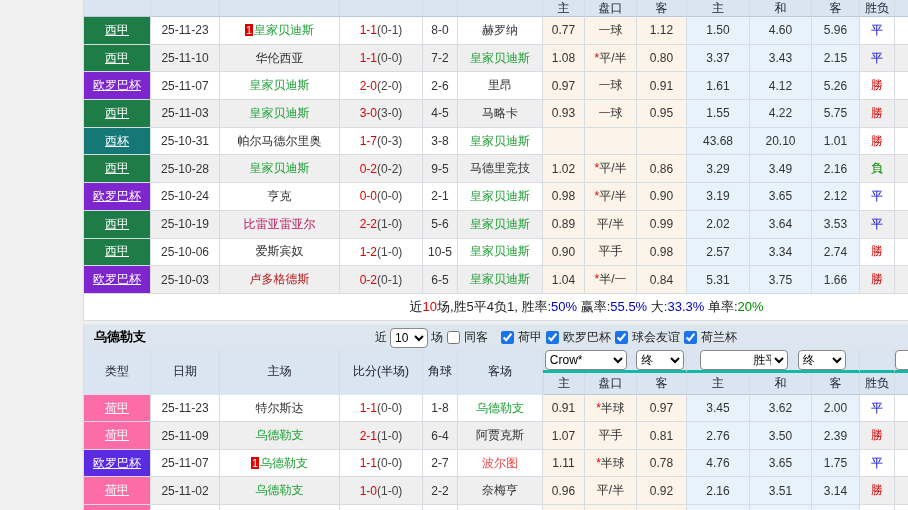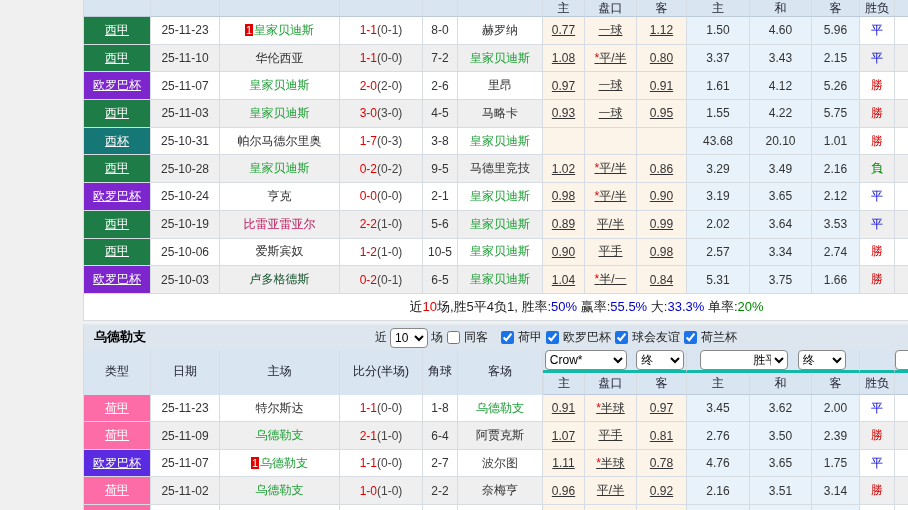--- a/index.html
+++ b/index.html
@@ -10,21 +10,21 @@
   table.t{border-collapse:separate;border-spacing:0;table-layout:fixed;width:857px;font-size:12px;color:#333;}
   table.t td{border-right:1px solid #d6dce2;border-bottom:1px solid #d6dce2;text-align:center;
              overflow:hidden;white-space:nowrap;padding:0;box-sizing:border-box;}
   table.t td:first-child{border-left:1px solid #d6dce2;}
   tr.hstrip td{background:#d9e5f1;height:15px;line-height:16px;color:#223;border-bottom-color:#bcc9d6;}
   tr.row1{height:27.7px;}
   tr.row2{height:27.5px;}
   tr.w td.plain{background:#ffffff;}
   tr.g td.plain{background:#efefef;}
   td.league{color:#fff;border-bottom-color:#ffffff;border-right-color:#ffffff;font-size:12px;text-decoration:underline;}
-  td.cream{background:#fcf4e9;text-decoration:underline;}
+  td.cream{background:#fcf4e9;}
   td.blue{background:#e8f2fa;}
   .sc{color:#dd0000;}
   .ht{color:#444;}
   .num1{background:#e00000;color:#fff;font-size:11px;line-height:12px;display:inline-block;padding:0 1px;margin-right:1px;}
   .num1:empty{display:none;}
   tr.summary td{background:#fff;height:27px;text-align:center;padding-left:150px;font-size:13px;color:#222;}
   .c-red{color:#dd0000;}
   .c-blue{color:#0000cc;}
   .c-green{color:#008800;}
   .gap{height:3px;}
@@ -228,21 +228,21 @@
       <td class="cream">0.98</td>
       <td class="blue">2.57</td>
       <td class="blue">3.34</td>
       <td class="blue">2.74</td>
       <td class="plain"><span style="color: rgb(204, 0, 0);">勝</span></td>
       <td class="plain"></td>
     </tr>
     <tr class="row1 g">
       <td class="league" style="background-color: rgb(125, 38, 205);">欧罗巴杯</td>
       <td class="plain">25-10-03</td>
-      <td class="plain"><span style="color: #14532d;">卢多格德斯</span></td>
+      <td class="plain"><span style="color: #b91c1c;">卢多格德斯</span></td>
       <td class="plain"><span class="sc">0-2</span><span class="ht">(0-1)</span></td>
       <td class="plain">6-5</td>
       <td class="plain"><span style="color: rgb(33, 160, 56);">皇家贝迪斯</span></td>
       <td class="cream">1.04</td>
       <td class="cream"><span class="c-red">*</span><span>半/一</span></td>
       <td class="cream">0.84</td>
       <td class="blue">5.31</td>
       <td class="blue">3.75</td>
       <td class="blue">1.66</td>
       <td class="plain"><span style="color: rgb(204, 0, 0);">勝</span></td>
@@ -357,21 +357,21 @@
       <td class="blue">2.39</td>
       <td class="plain"><span style="color: rgb(204, 0, 0);">勝</span></td>
       <td class="plain"></td>
     </tr>
     <tr class="row2 w">
       <td class="league" style="background-color: rgb(90, 43, 224);">欧罗巴杯</td>
       <td class="plain">25-11-07</td>
       <td class="plain"><span class="num1">1</span><span style="color: rgb(33, 160, 56);">乌德勒支</span></td>
       <td class="plain"><span class="sc">1-1</span><span class="ht">(0-0)</span></td>
       <td class="plain">2-7</td>
-      <td class="plain"><span style="color: #404040;">波尔图</span></td>
+      <td class="plain"><span style="color: #ef4444;">波尔图</span></td>
       <td class="cream">1.11</td>
       <td class="cream"><span class="c-red">*</span><span>半球</span></td>
       <td class="cream">0.78</td>
       <td class="blue">4.76</td>
       <td class="blue">3.65</td>
       <td class="blue">1.75</td>
       <td class="plain"><span style="color: rgb(0, 0, 204);">平</span></td>
       <td class="plain"></td>
     </tr>
     <tr class="row2 g">

